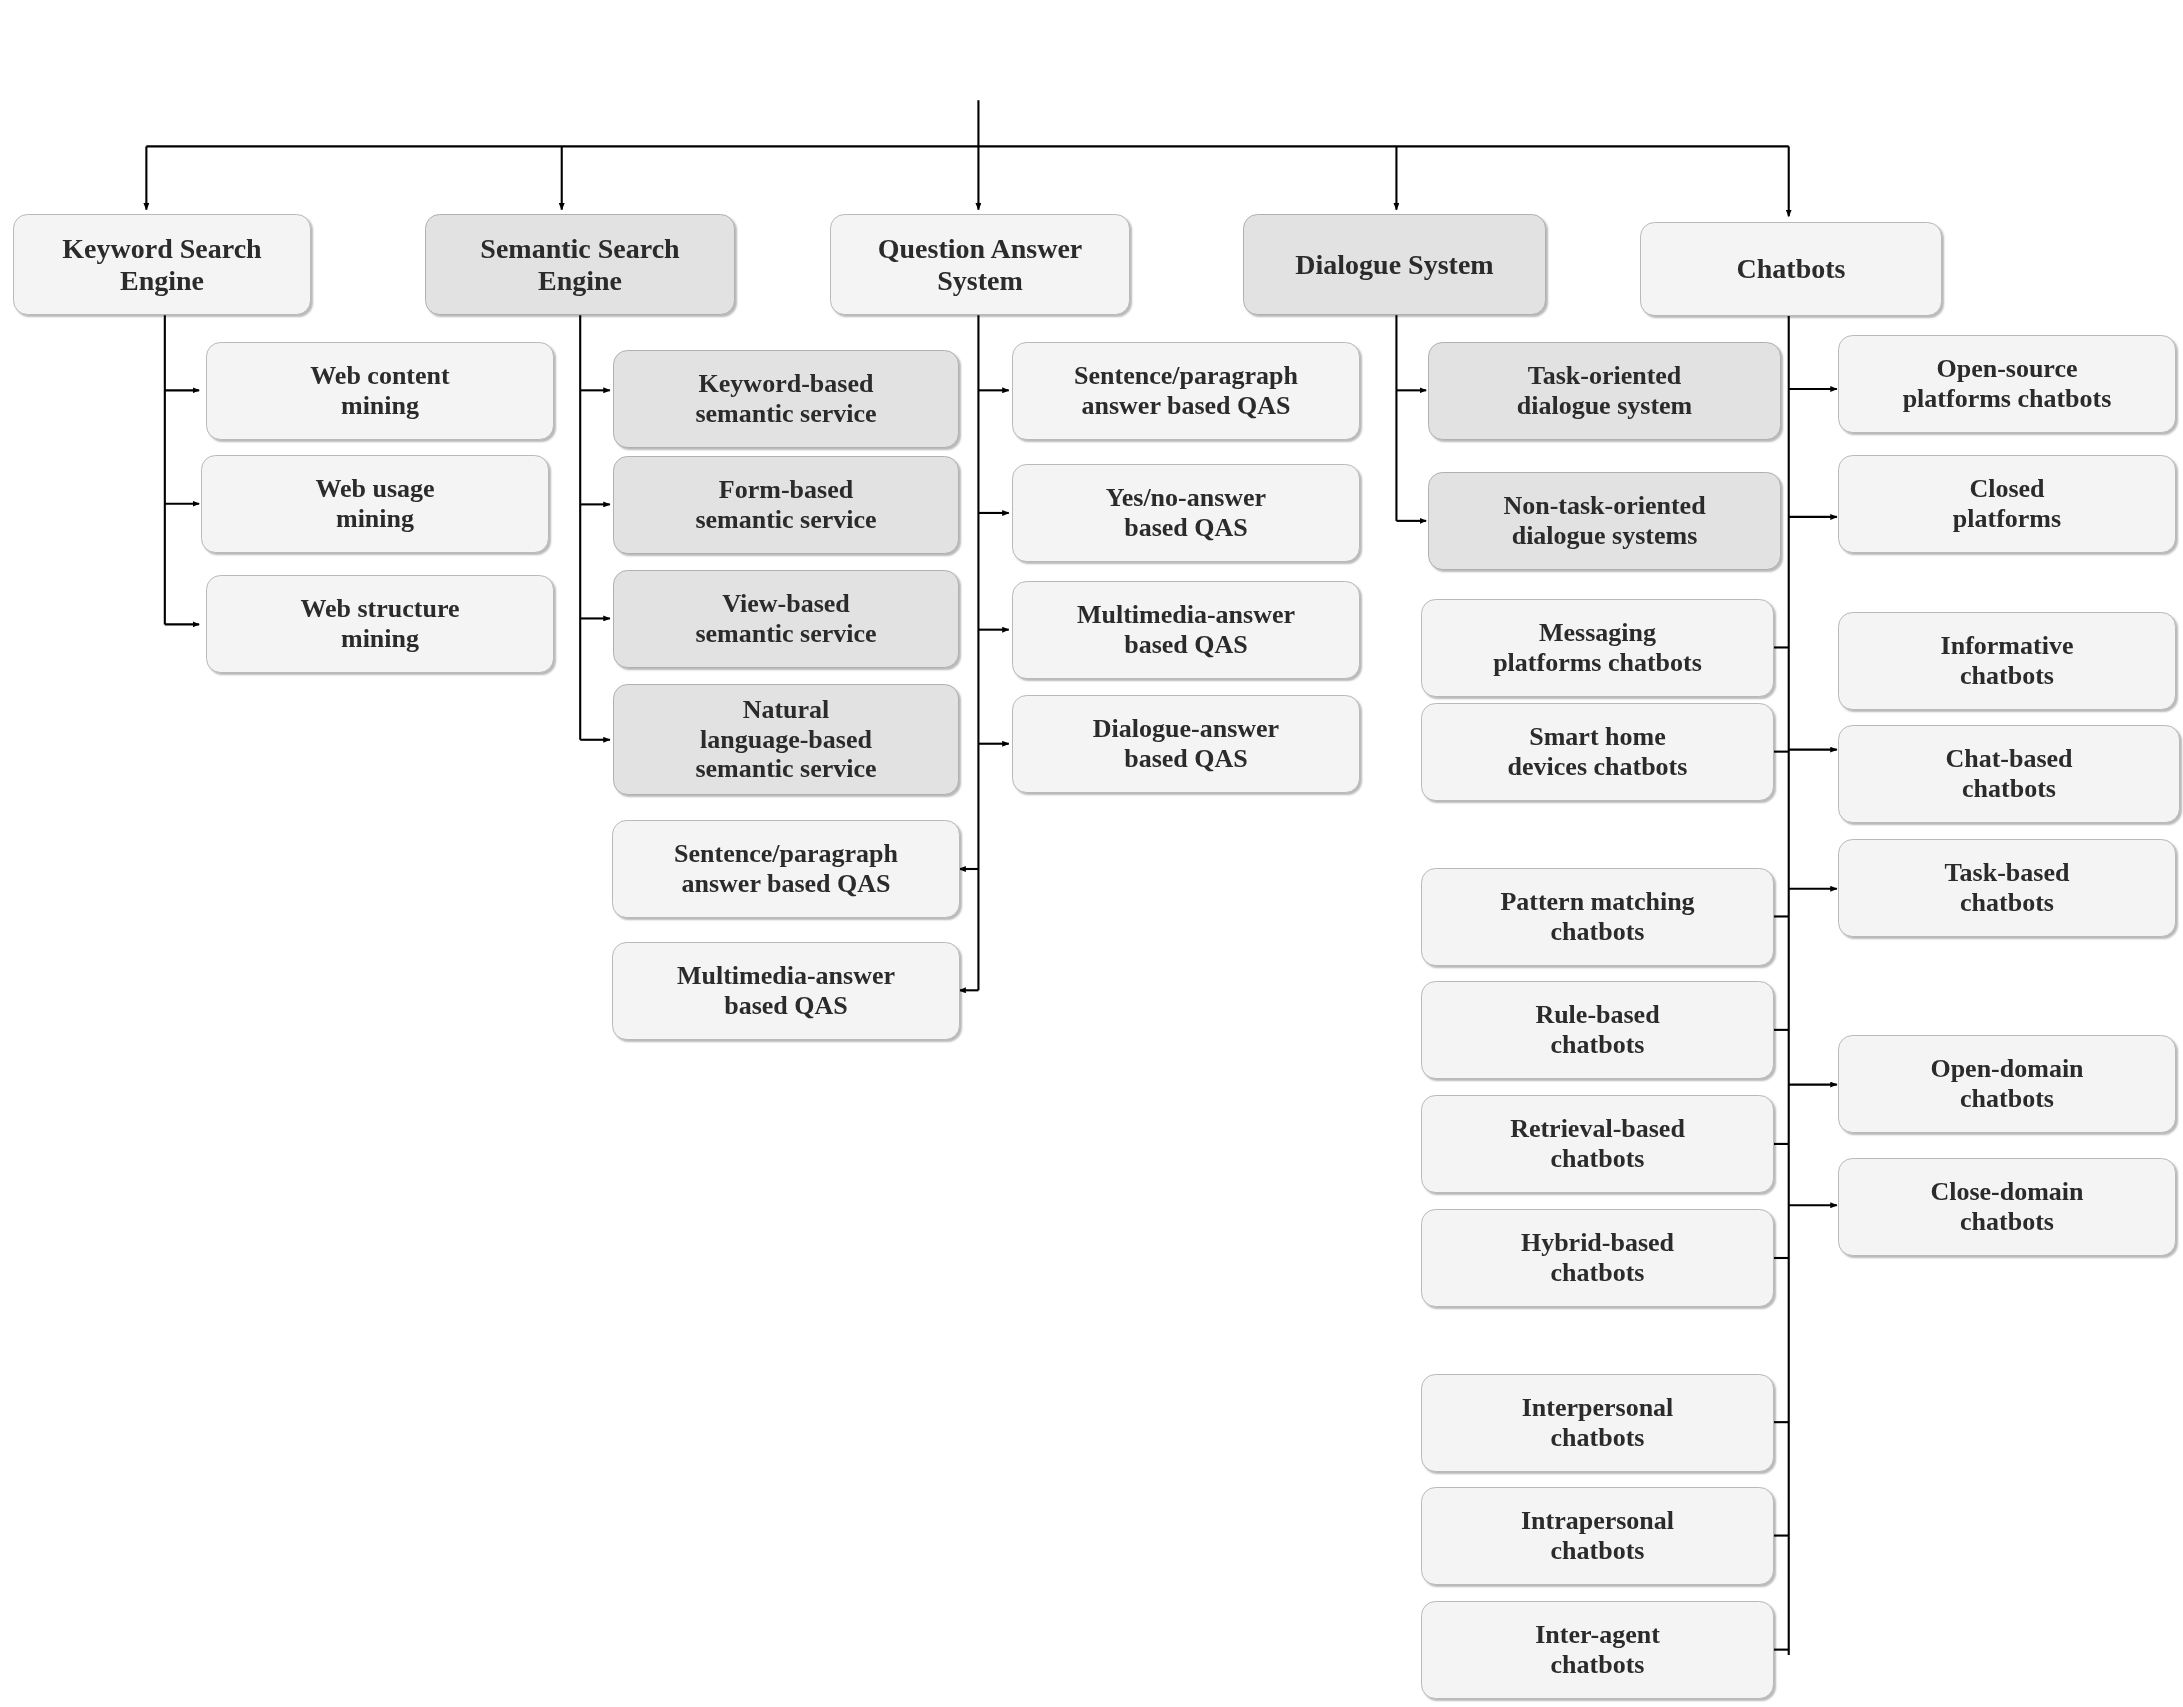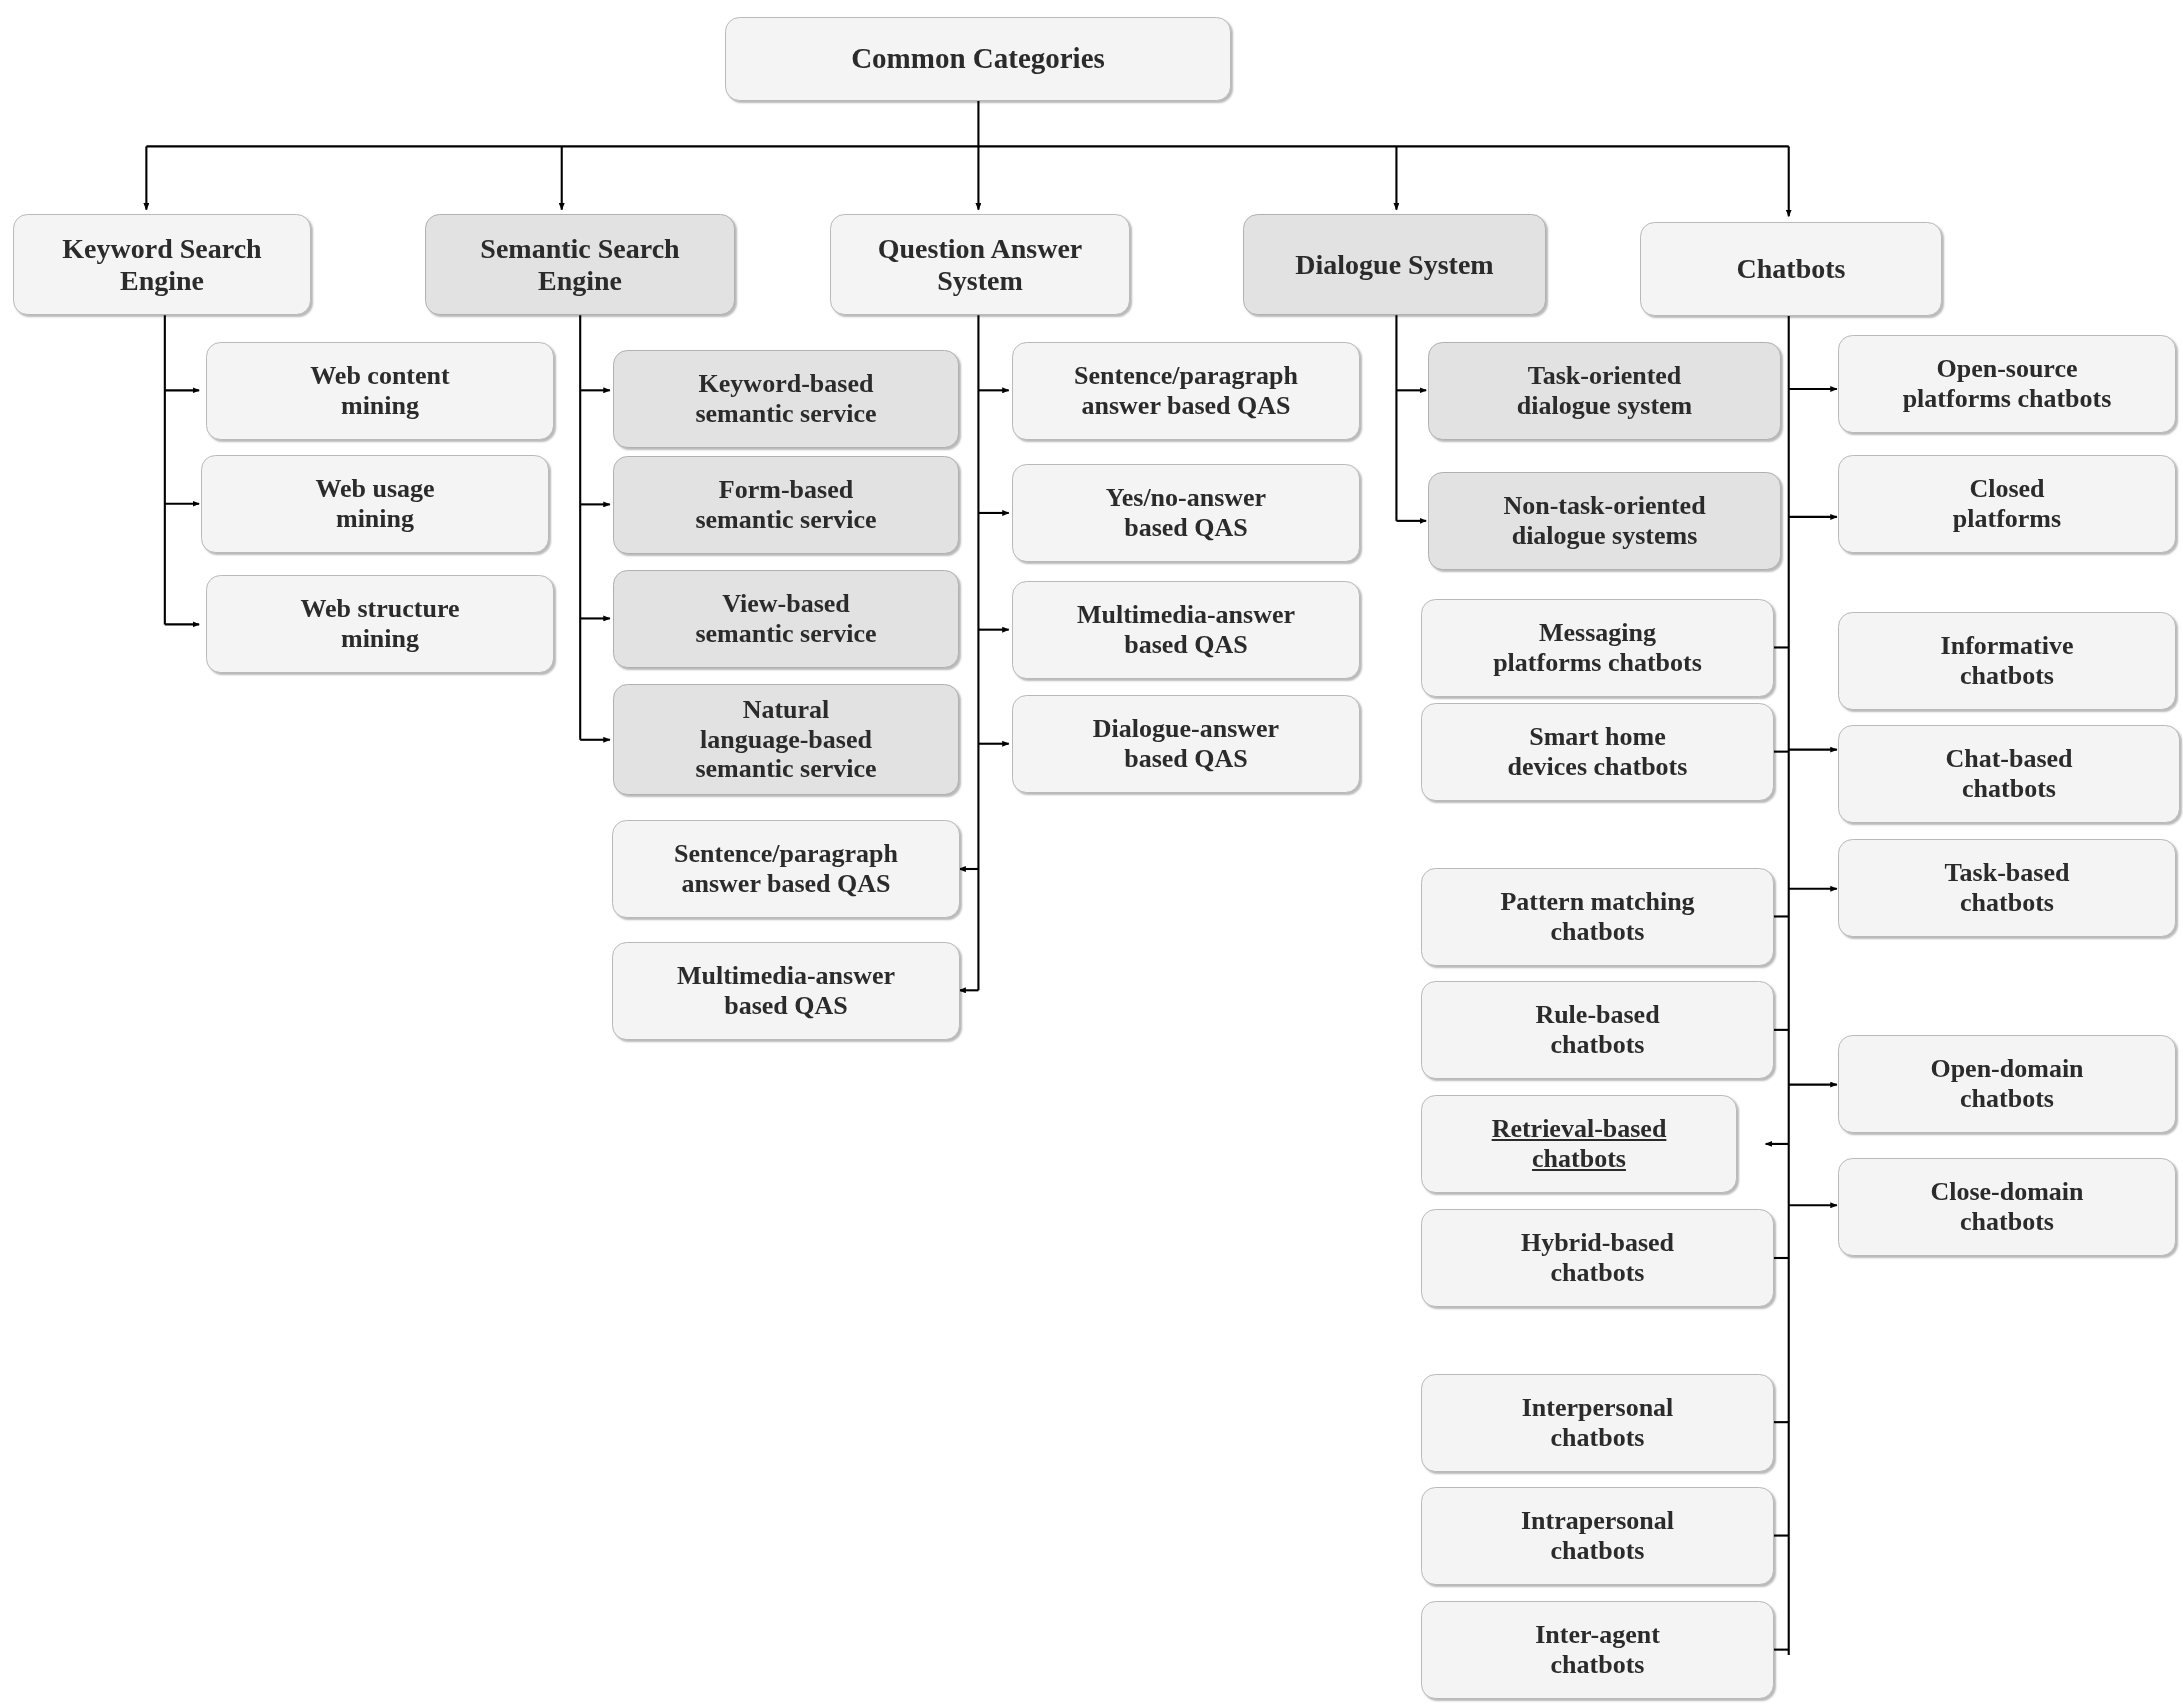--- a/index.html
+++ b/index.html
@@ -90,23 +90,20 @@
       <path d="M2713,1390 L2678,1390" marker-end="url(#ahl)"></path>
       <path d="M2713,1562 L2678,1562" marker-end="url(#ahl)"></path>
       <path d="M2713,1735 L2678,1735" marker-end="url(#ahl)"></path>
       <path d="M2713,1908 L2678,1908" marker-end="url(#ahl)"></path>
       <path d="M2713,2157 L2678,2157" marker-end="url(#ahl)"></path>
       <path d="M2713,2329 L2678,2329" marker-end="url(#ahl)"></path>
       <path d="M2713,2502 L2678,2502" marker-end="url(#ahl)"></path>
     </g>
   </svg>
 
-  <div class="node root" style="left:725px;top:16.5px;width:506px;height:84px;">
-    <span class="lbl">Common Categories</span>
-  </div>
 
   <div class="node lvl1" style="left:13px;top:214px;width:298px;height:101px;">
     <span class="lbl">Keyword Search
 Engine</span>
   </div>
   <div class="node lvl1 dark" style="left:425px;top:214px;width:310px;height:101px;">
     <span class="lbl">Semantic Search
 Engine</span>
   </div>
   <div class="node lvl1" style="left:830px;top:214px;width:300px;height:101px;">
@@ -195,21 +192,21 @@
 devices chatbots</span>
   </div>
   <div class="node lvl2" style="left:1421px;top:868px;width:353px;height:98px;">
     <span class="lbl">Pattern matching
 chatbots</span>
   </div>
   <div class="node lvl2" style="left:1421px;top:981px;width:353px;height:98px;">
     <span class="lbl">Rule-based
 chatbots</span>
   </div>
-  <div class="node lvl2" style="left:1421px;top:1095px;width:316px;height:98px;text-decoration:underline;">
+  <div class="node lvl2" style="left:1421px;top:1095px;width:353px;height:98px;">
     <span class="lbl">Retrieval-based
 chatbots</span>
   </div>
   <div class="node lvl2" style="left:1421px;top:1209px;width:353px;height:98px;">
     <span class="lbl">Hybrid-based
 chatbots</span>
   </div>
   <div class="node lvl2" style="left:1421px;top:1374px;width:353px;height:98px;">
     <span class="lbl">Interpersonal
 chatbots</span>

